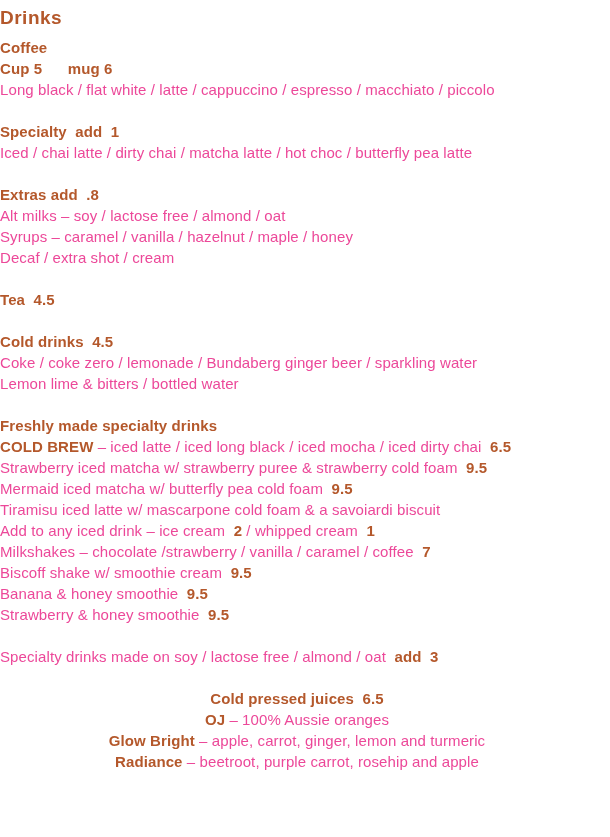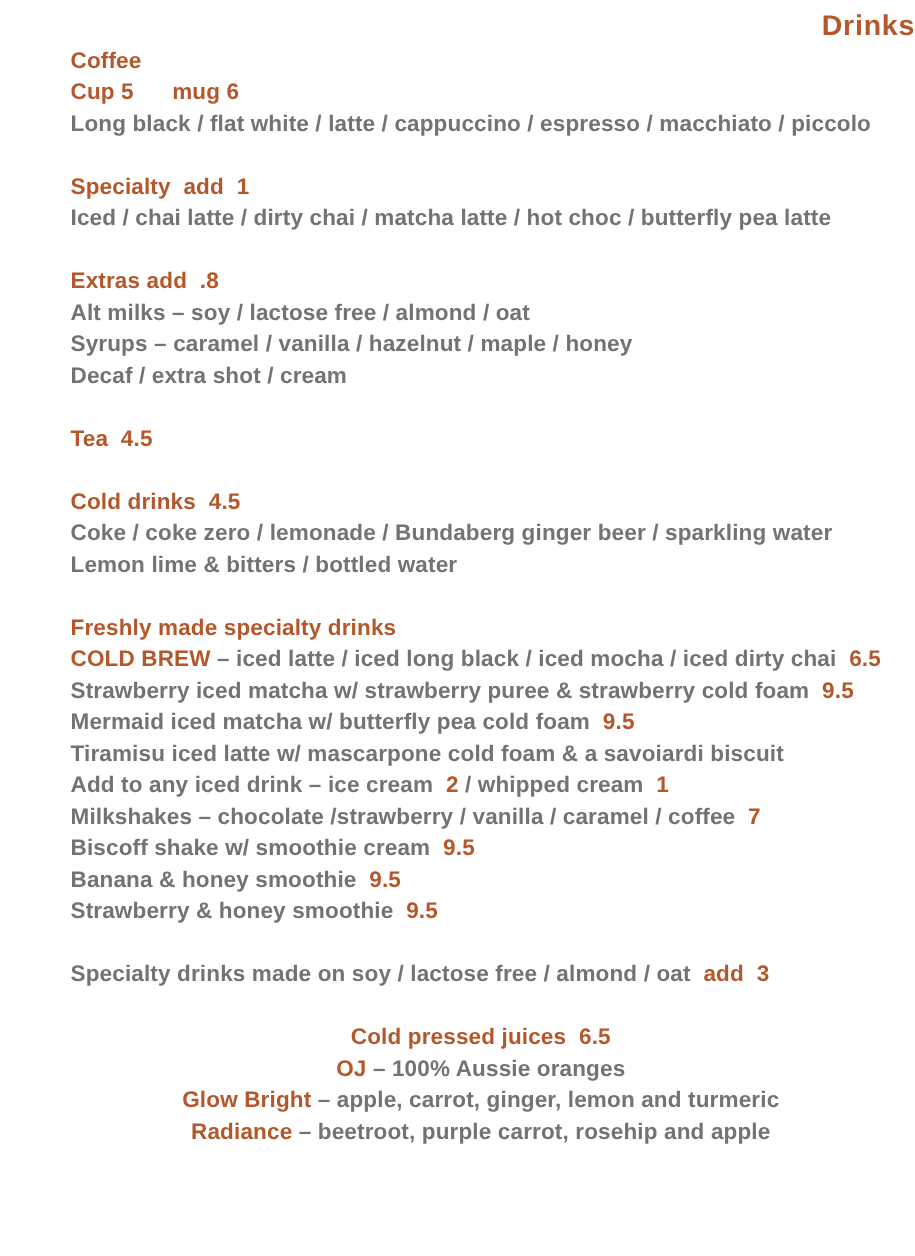--- a/index.html
+++ b/index.html
@@ -11,42 +11,42 @@
     overflow: hidden;
     font-family: "Liberation Sans", sans-serif;
   }
   .menu-page {
     width: 610px;
     height: 837px;
     box-sizing: border-box;
     padding-top: 6px;
   }
   .menu-title {
-    text-align: right;
+    text-align: left;
     font-size: 19px;
     line-height: 24px;
     font-weight: bold;
     color: #b4582b;
     letter-spacing: 0.5px;
+    margin-bottom: 7px;
   }
   .menu-body {
-    padding-left: 47px;
     padding-right: 16px;
   }
   .section { margin-bottom: 21px; }
   .section:last-child { margin-bottom: 0; text-align: center; }
   .line {
     font-size: 15px;
     line-height: 21px;
     white-space: pre-wrap;
     color: #8e7364;
     letter-spacing: 0.1px;
   }
   .h { color: #b4582b; font-weight: bold; }
-  .b { color: #737373; font-weight: bold; margin-top: 12px; }
+  .b { color: #ec4899; font-weight: normal; margin-top: 12px; }
 </style>
 </head>
 <body>
 
 <div class="menu-page">
 
   <div class="menu-title">Drinks</div>
 
   <div class="menu-body">
 

